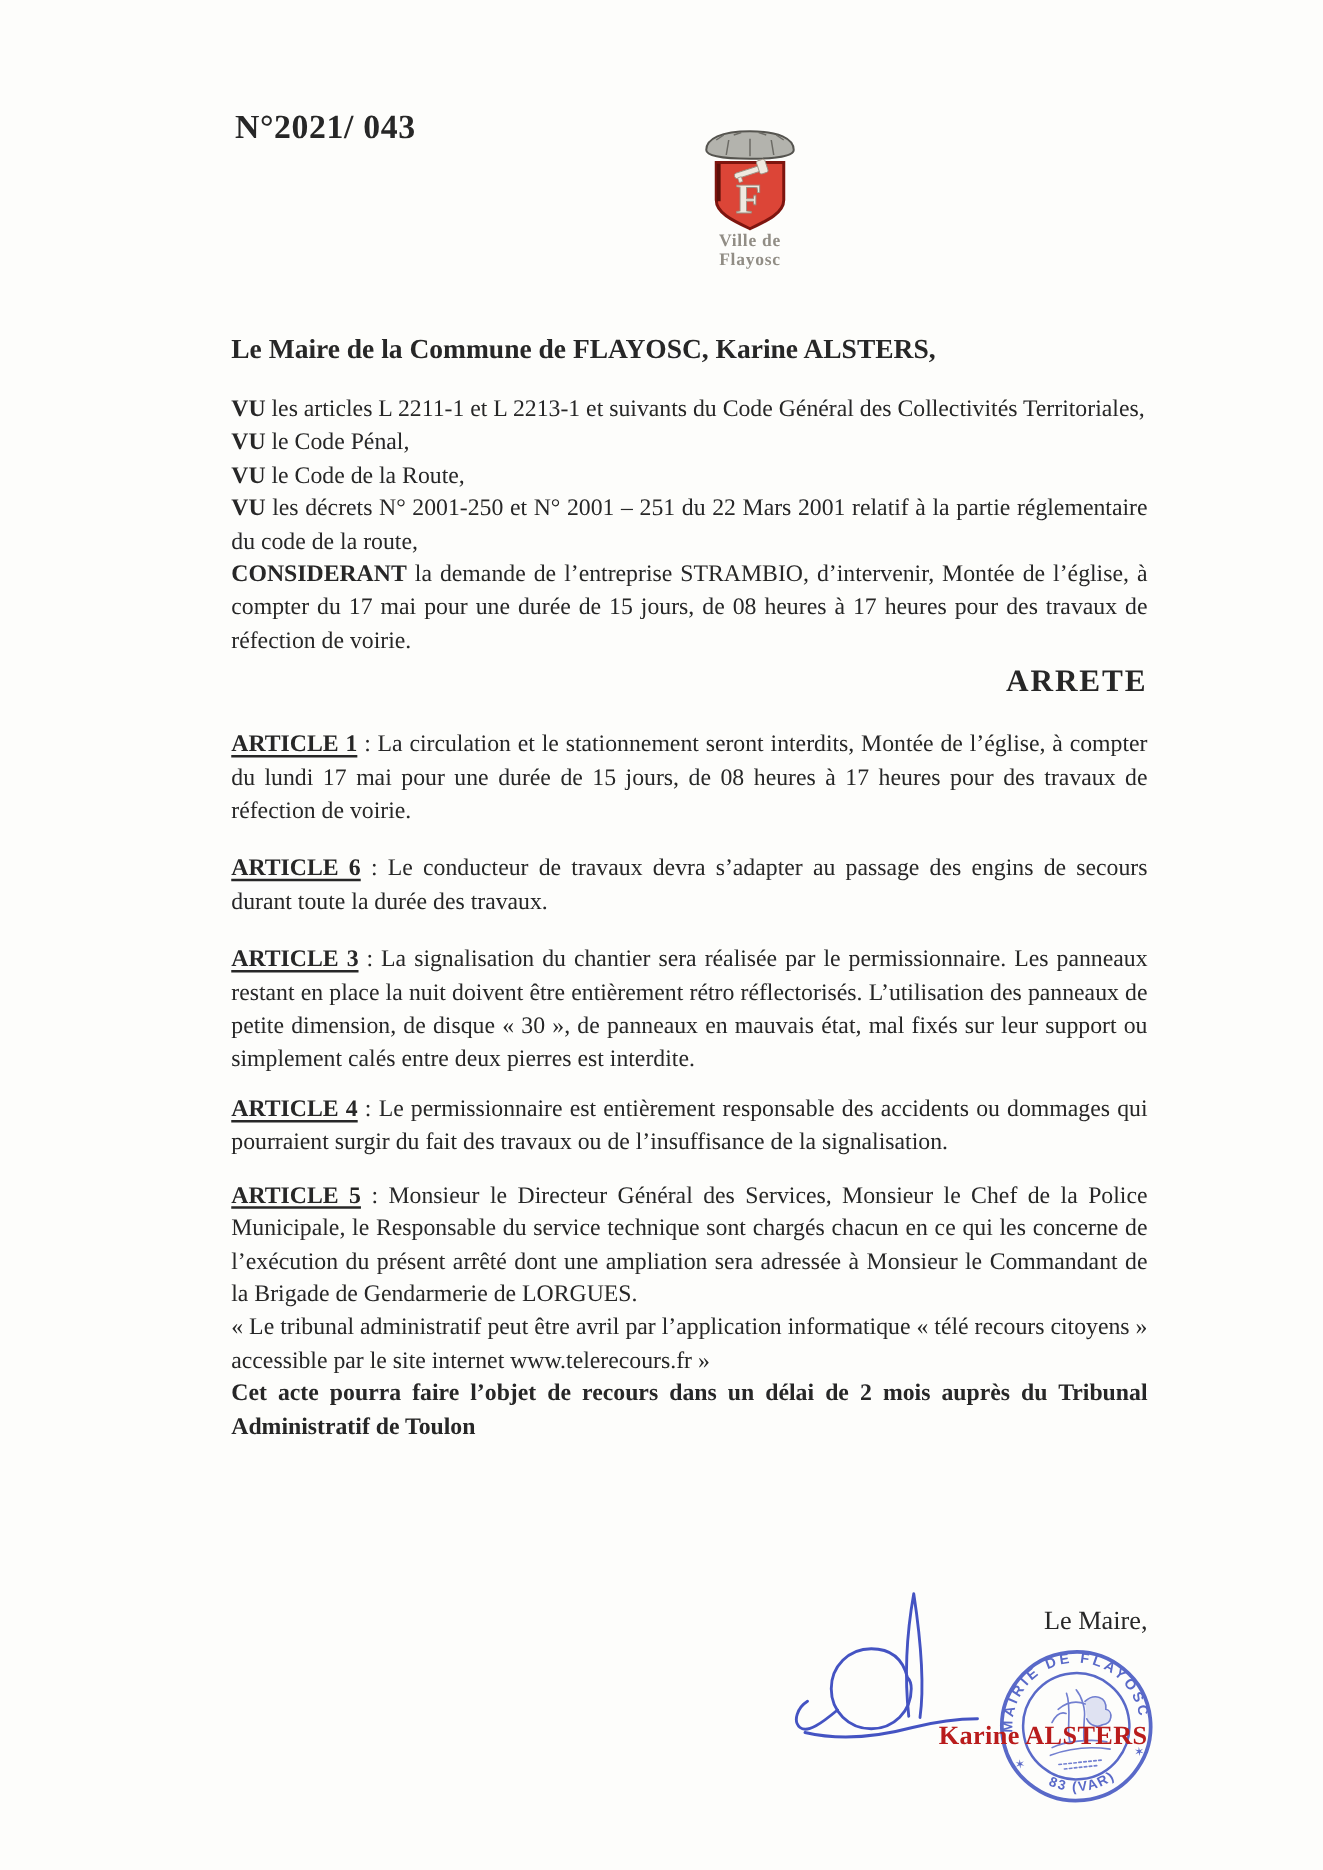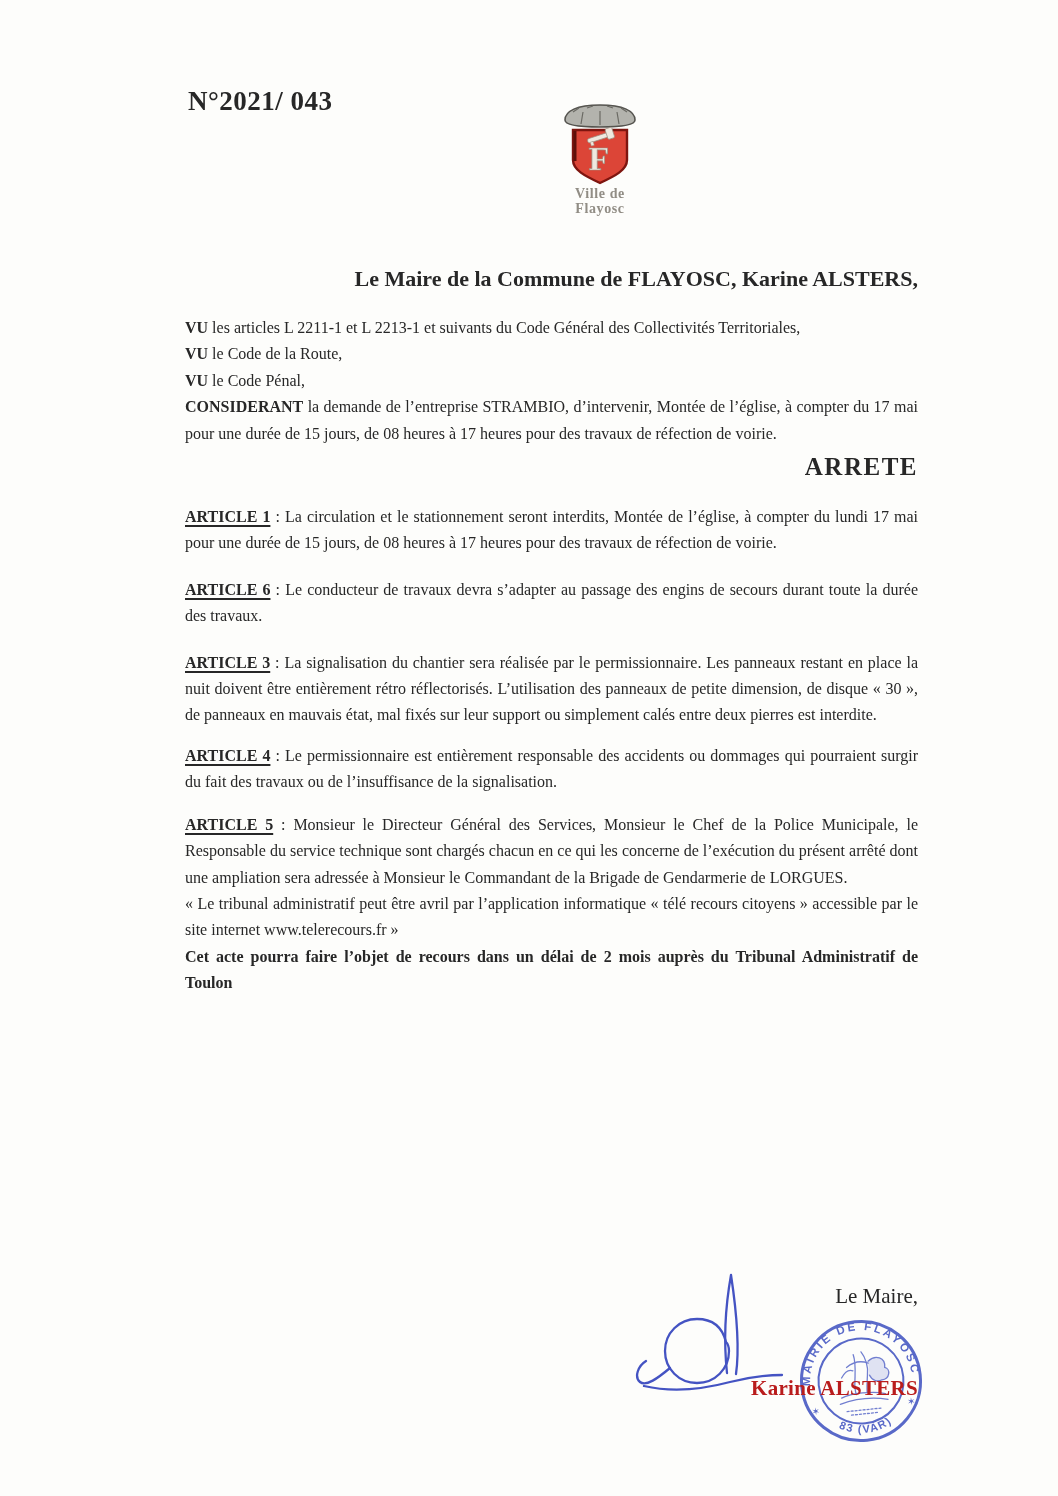--- a/index.html
+++ b/index.html
@@ -12,23 +12,23 @@
     position:absolute; left:188px; top:86px;
     font-size:27px; font-weight:700; letter-spacing:.5px; white-space:pre;
   }
   .crest { position:absolute; left:553px; top:102px; width:94px; text-align:center; }
   .crest svg { display:block; margin:0 auto; }
   .crest-caption {
     font-size:14px; line-height:15px; font-weight:700;
     color:#918d85; letter-spacing:.6px; filter:blur(.4px);
   }
   .content { position:absolute; left:185px; top:266px; width:733px; }
-  .heading { text-align:right; font-weight:700; font-size:22px; }
+  .heading { text-align:left; font-weight:700; font-size:22px; }
   p { margin:0; }
-  .just { text-align:justify; font-size:16px; line-height:26.4px; hyphens:none; }
+  .just { text-align:justify; font-size:19px; line-height:26.4px; hyphens:none; }
   .preamble { margin-top:23px; }
   .arrete { text-align:right; font-weight:700; font-size:25px; letter-spacing:1.5px; margin-top:5px; line-height:30px; }
   .alabel { font-weight:700; text-decoration:underline; text-underline-offset:3px; text-decoration-thickness:1.5px; }
   .bold { font-weight:700; }
   .place-date { position:absolute; top:1233px; right:143px; font-weight:700; font-size:22px; white-space:pre; }
   .maire { position:absolute; top:1284px; right:140px; font-size:21px; }
   .signer-name { position:absolute; left:751px; top:1376px; font-size:21px; font-weight:700; letter-spacing:.3px; color:#b91c1c; z-index:3; }
   .sig-ink { position:absolute; left:600px; top:1258px; z-index:2; }
   .stamp { position:absolute; left:798px; top:1318px; z-index:1; opacity:.88; transform:rotate(-6deg); }
   .stamp text { font-family:"Liberation Sans", sans-serif; }
@@ -62,22 +62,23 @@
     </svg>
     <div class="crest-caption">Ville de</div>
     <div class="crest-caption">Flayosc</div>
   </div>
 
   <div class="content">
     <div class="heading">Le Maire de la Commune de FLAYOSC, Karine ALSTERS,</div>
 
     <div class="preamble">
       <p class="just"><b>VU</b><span> les articles L 2211-1 et L 2213-1 et suivants du Code Général des Collectivités Territoriales,</span></p>
+      <p class="just"><b>VU</b><span> le Code Pénal,</span></p>
       <p class="just"><b>VU</b><span> le Code de la Route,</span></p>
-      <p class="just"><b>VU</b><span> le Code Pénal,</span></p>
+      <p class="just"><b>VU</b><span> les décrets N° 2001-250 et N° 2001 – 251 du 22 Mars 2001 relatif à la partie réglementaire du code de la route,</span></p>
       <p class="just"><b>CONSIDERANT</b><span> la demande de l’entreprise STRAMBIO, d’intervenir, Montée de l’église, à compter du 17 mai pour une durée de 15 jours, de 08 heures à 17 heures pour des travaux de réfection de voirie.</span></p>
     </div>
 
     <div class="arrete">ARRETE</div>
 
     <p class="just" style="margin-top:22px"><span class="alabel">ARTICLE 1</span><span> : </span><span>La circulation et le stationnement seront interdits, Montée de l’église, à compter du lundi 17 mai pour une durée de 15 jours, de 08 heures à 17 heures pour des travaux de réfection de voirie.</span></p>
 
     <p class="just" style="margin-top:20px"><span class="alabel">ARTICLE 6</span><span> : </span><span>Le conducteur de travaux devra s’adapter au passage des engins de secours durant toute la durée des travaux.</span></p>
 
     <p class="just" style="margin-top:20px"><span class="alabel">ARTICLE 3</span><span> : </span><span>La signalisation du chantier sera réalisée par le permissionnaire. Les panneaux restant en place la nuit doivent être entièrement rétro réflectorisés. L’utilisation des panneaux de petite dimension, de disque « 30 », de panneaux en mauvais état, mal fixés sur leur support ou simplement calés entre deux pierres est interdite.</span></p>

